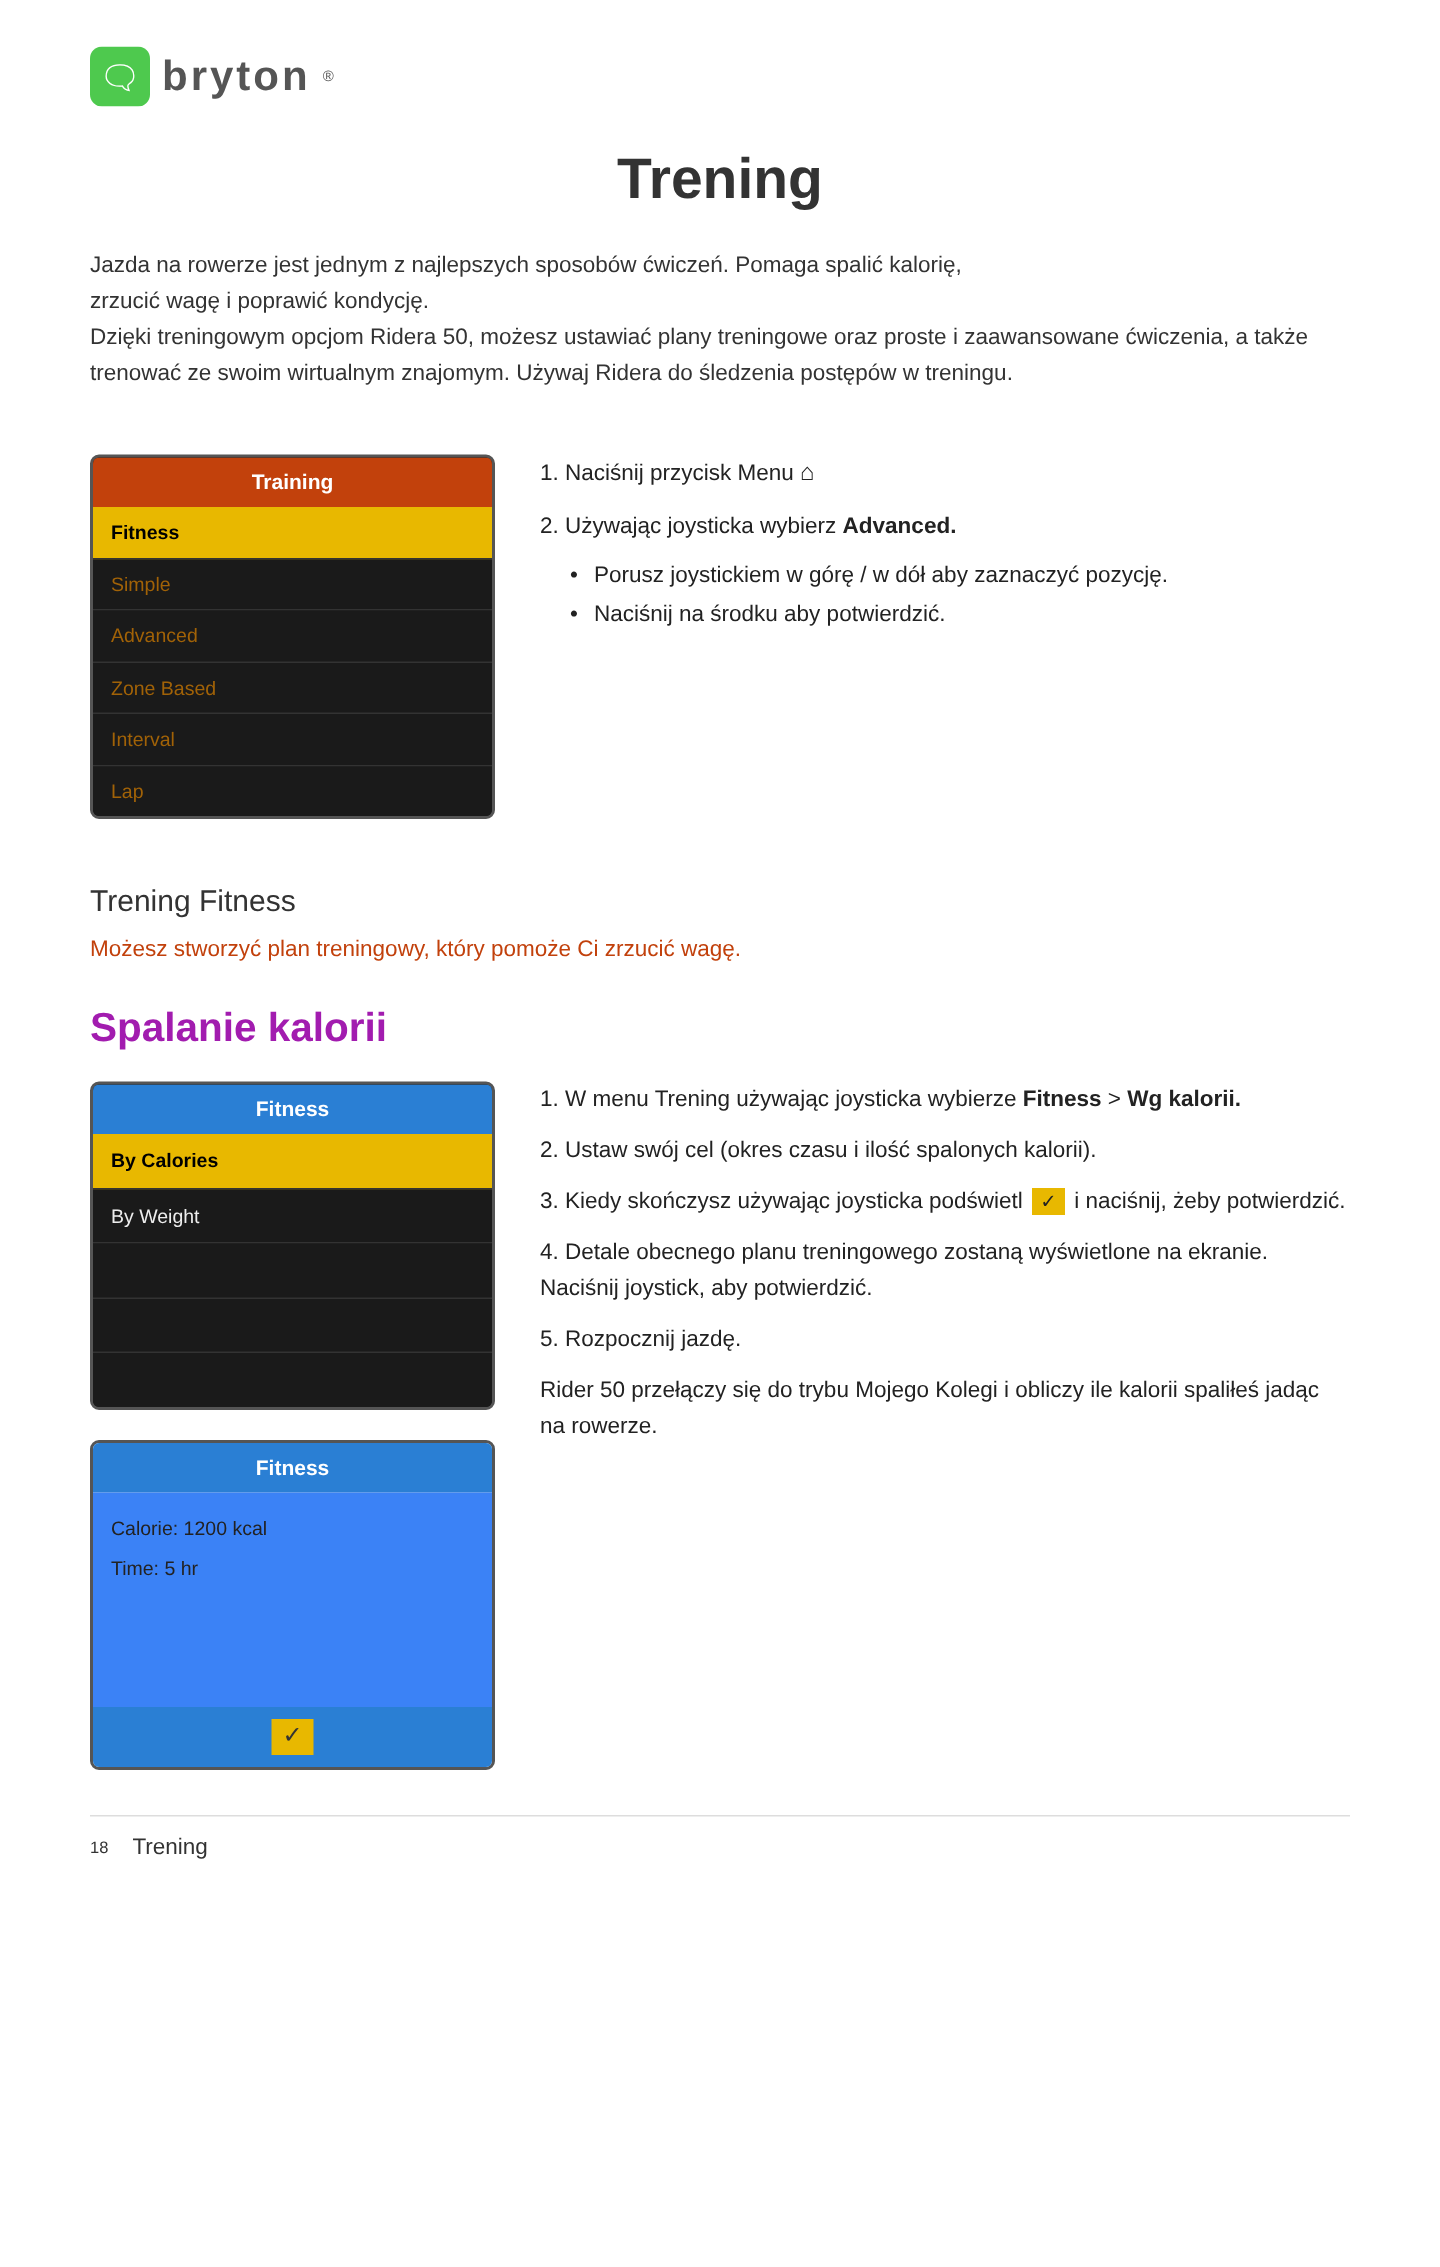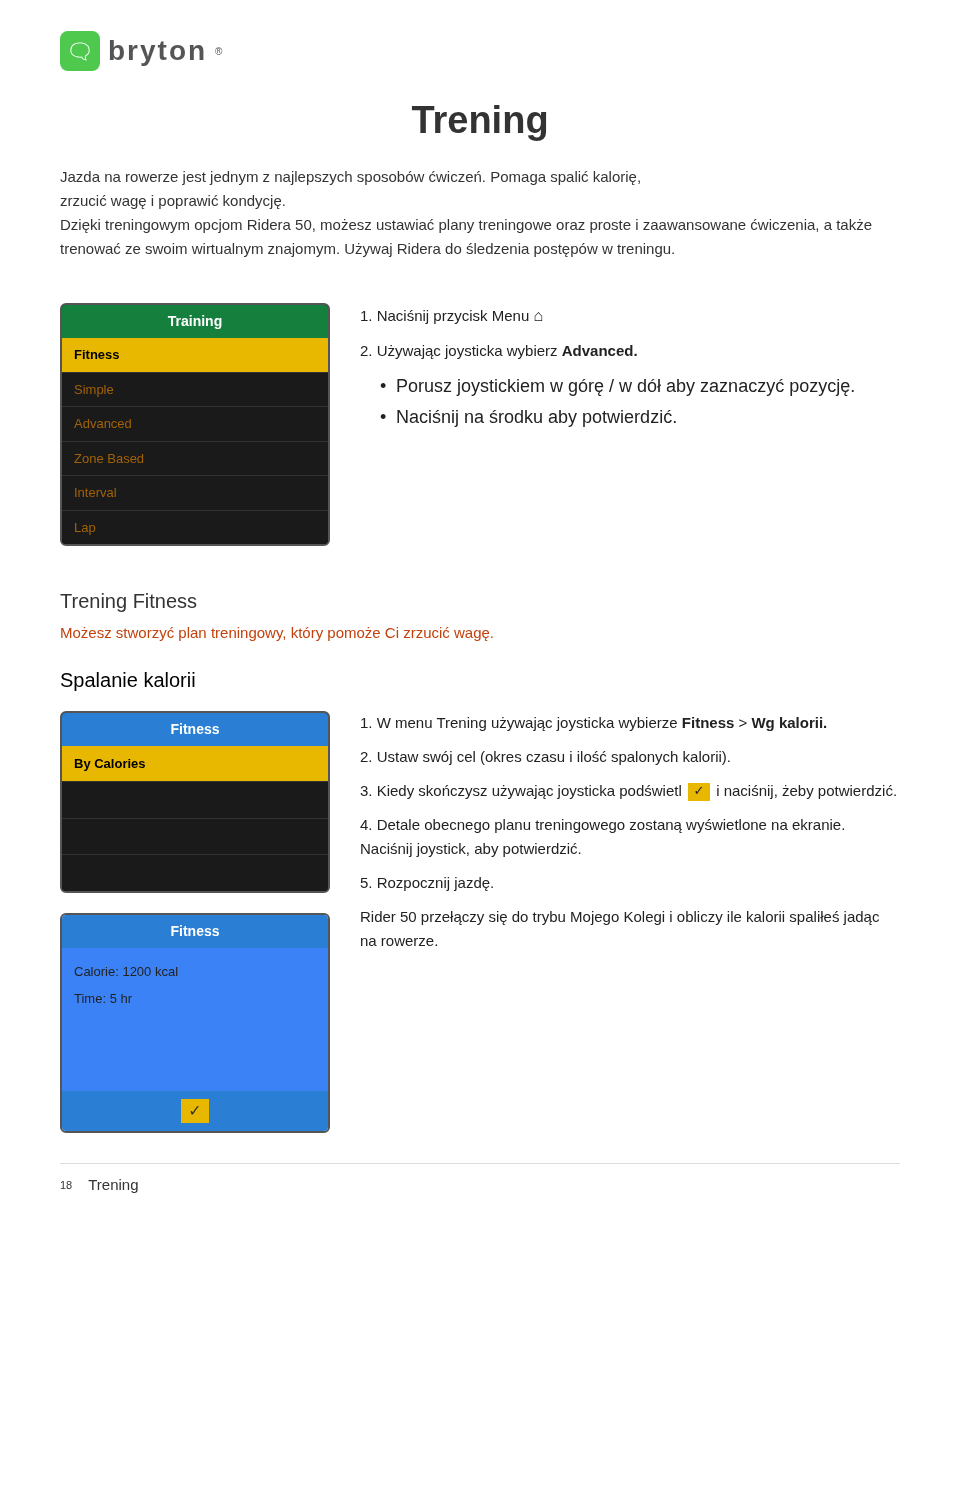--- a/index.html
+++ b/index.html
@@ -54,21 +54,21 @@
     
     .device-screen {
       width: 270px;
       min-width: 270px;
       background: #1a1a1a;
       border-radius: 6px;
       overflow: hidden;
       border: 2px solid #555;
     }
     .device-title-bar {
-      background: #15803d;
+      background: #c2410c;
       color: #fff;
       text-align: center;
       padding: 6px 0;
       font-size: 14px;
       font-weight: bold;
     }
     .device-menu-item {
       padding: 7px 12px;
       font-size: 13px;
       color: #a16207;
@@ -95,41 +95,41 @@
     }
     .bullet-list {
       list-style: none;
       margin-left: 20px;
       margin-top: 4px;
     }
     .bullet-list li {
       position: relative;
       padding-left: 16px;
       margin-bottom: 4px;
-      font-size: 18px;
+      font-size: 15px;
       line-height: 1.5;
     }
     .bullet-list li::before {
       content: "•";
       position: absolute;
       left: 0;
     }
 
     
     .section-heading {
       font-size: 20px;
       font-weight: normal;
       color: #333;
       margin-bottom: 6px;
       margin-top: 10px;
     }
     .section-subheading {
-      font-size: 20px;
-      font-weight: normal;
-      color: #000000;
+      font-size: 27px;
+      font-weight: bold;
+      color: #a21caf;
       margin-bottom: 16px;
     }
     .section-desc {
       font-size: 15px;
       color: #c2410c;
       margin-bottom: 20px;
     }
 
     
     .device-screen-fitness {
@@ -305,20 +305,21 @@
 
   <h3 class="section-subheading">Spalanie kalorii</h3>
 
   <div class="two-col-detail">
 
     <div class="detail-left">
 
       <div class="device-screen-fitness">
         <div class="fitness-title-bar">Fitness</div>
         <div class="fitness-menu-item selected">By Calories</div>
+        <div class="fitness-menu-item">By Weight</div>
 
         <div class="fitness-menu-item" style="color:#1a1a1a;">&nbsp;</div>
         <div class="fitness-menu-item" style="color:#1a1a1a;">&nbsp;</div>
         <div class="fitness-menu-item" style="color:#1a1a1a;">&nbsp;</div>
       </div>
 
       <div class="device-screen-detail">
         <div class="detail-title-bar">Fitness</div>
         <div class="detail-content">
           <div class="detail-row">Calorie: 1200 kcal</div>

